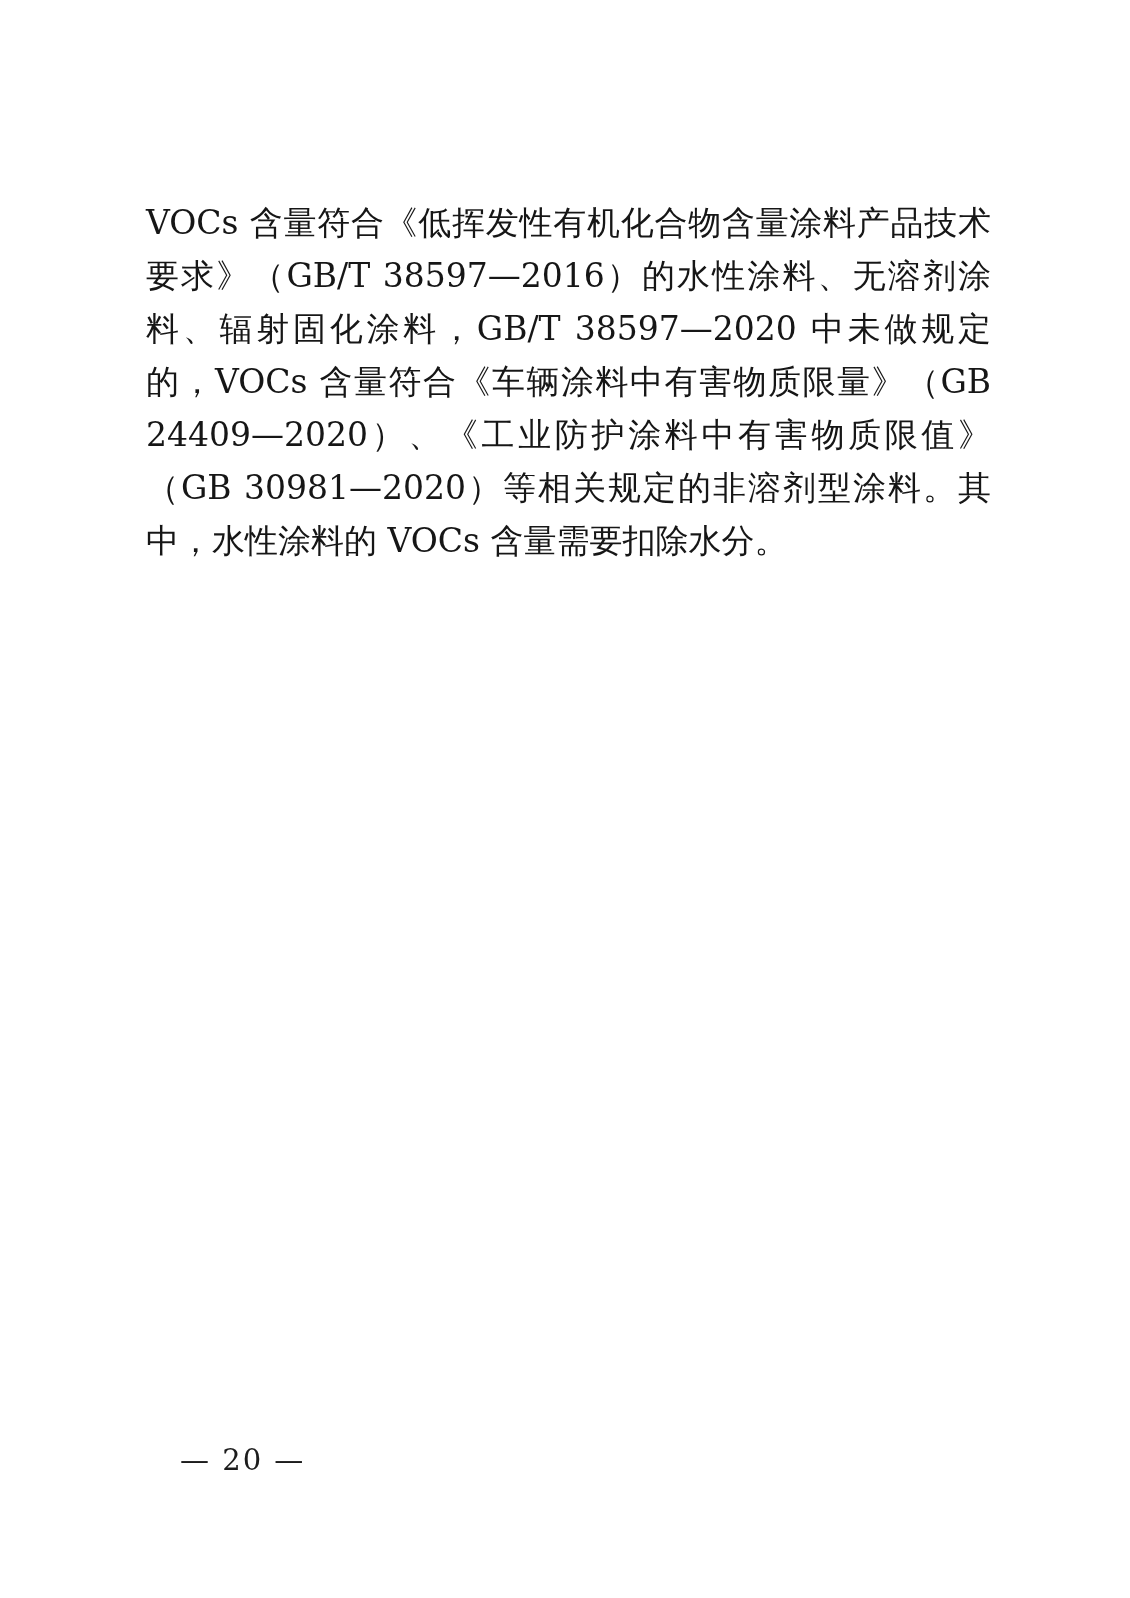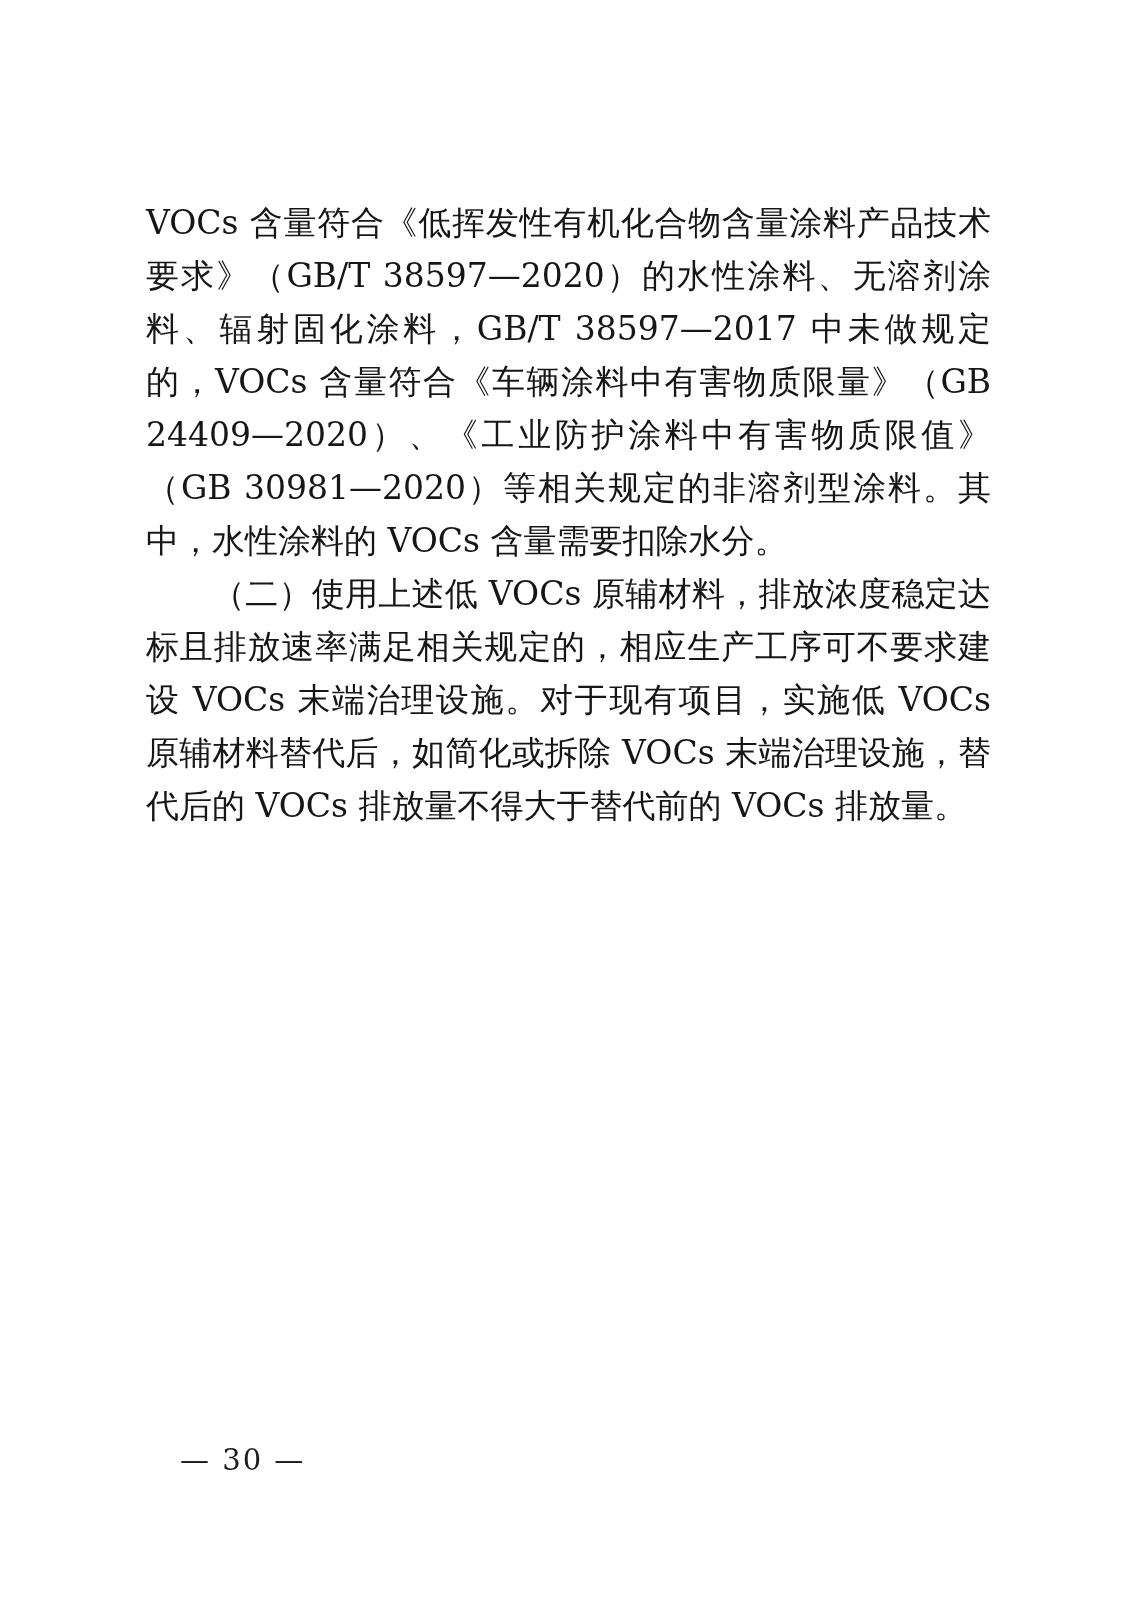--- a/index.html
+++ b/index.html
@@ -50,19 +50,18 @@
     letter-spacing: 2px;
     white-space: pre;
   }
 </style>
 </head>
 <body>
 
 <div class="page">
 
   <div class="content">
-    <p>VOCs 含量符合《低挥发性有机化合物含量涂料产品技术要求》（GB/T 38597—2020）的水性涂料、无溶剂涂料、辐射固化涂料，GB/T 38597—2017 中未做规定的，VOCs 含量符合《车辆涂料中有害物质限量》（GB 24409—2020）、《工业防护涂料中有害物质限值》（GB 30981—2020）等相关规定的非溶剂型涂料。其中，水性涂料的 VOCs 含量需要扣除水分。</p>
-    <p class="indent">（二）使用上述低 VOCs 原辅材料，排放浓度稳定达标且排放速率满足相关规定的，相应生产工序可不要求建设 VOCs 末端治理设施。对于现有项目，实施低 VOCs 原辅材料替代后，如简化或拆除 VOCs 末端治理设施，替代后的 VOCs 排放量不得大于替代前的 VOCs 排放量。</p>
+    <p>VOCs 含量符合《低挥发性有机化合物含量涂料产品技术要求》（GB/T 38597—2016）的水性涂料、无溶剂涂料、辐射固化涂料，GB/T 38597—2020 中未做规定的，VOCs 含量符合《车辆涂料中有害物质限量》（GB 24409—2020）、《工业防护涂料中有害物质限值》（GB 30981—2020）等相关规定的非溶剂型涂料。其中，水性涂料的 VOCs 含量需要扣除水分。</p>
   </div>
 
-  <div class="page-footer">— 30 —</div>
+  <div class="page-footer">— 20 —</div>
 
 </div>
 
 </body></html>

